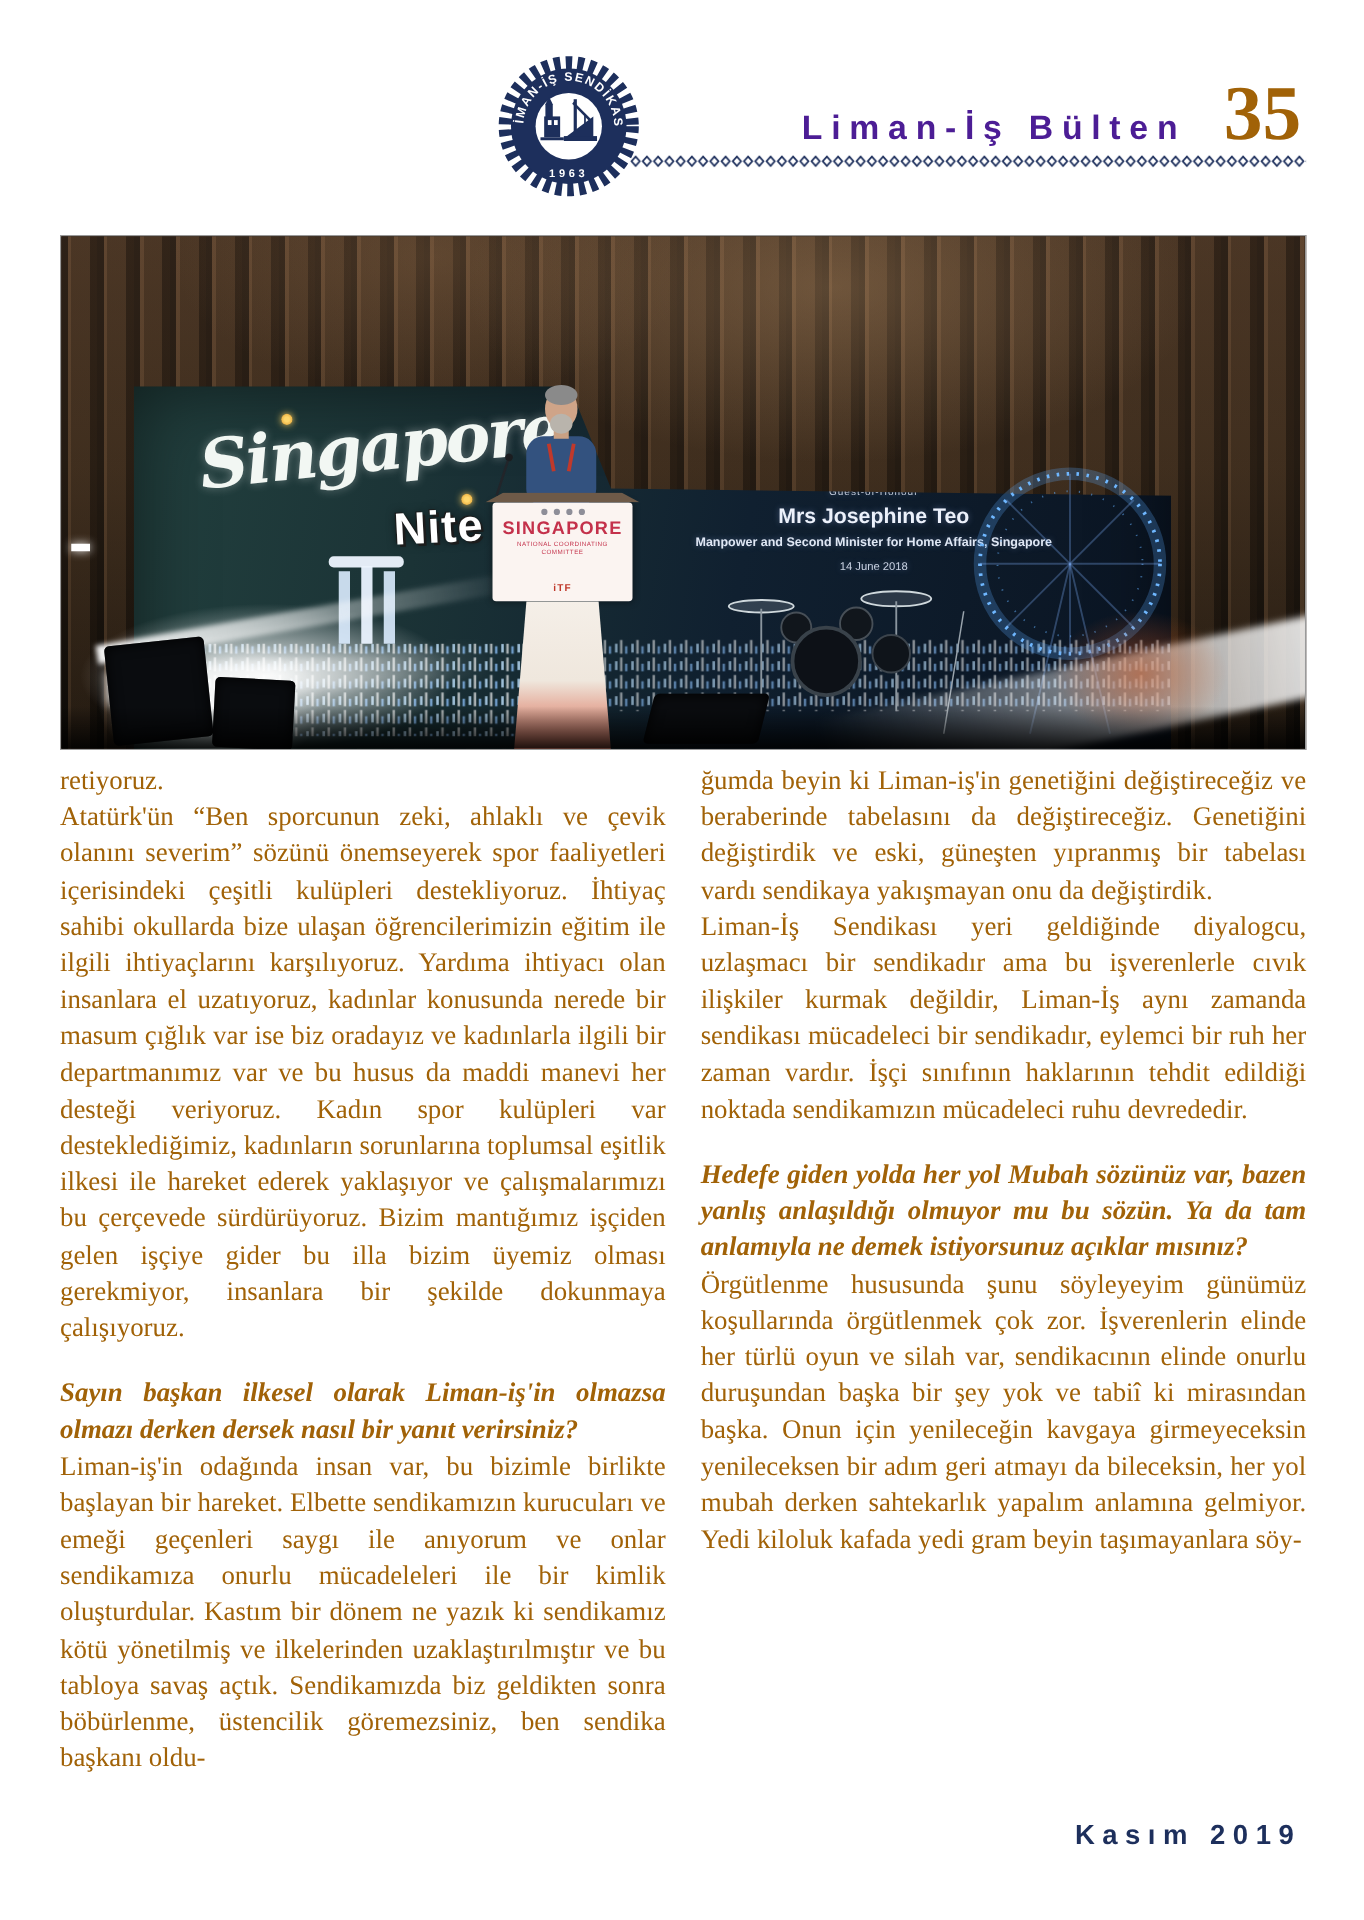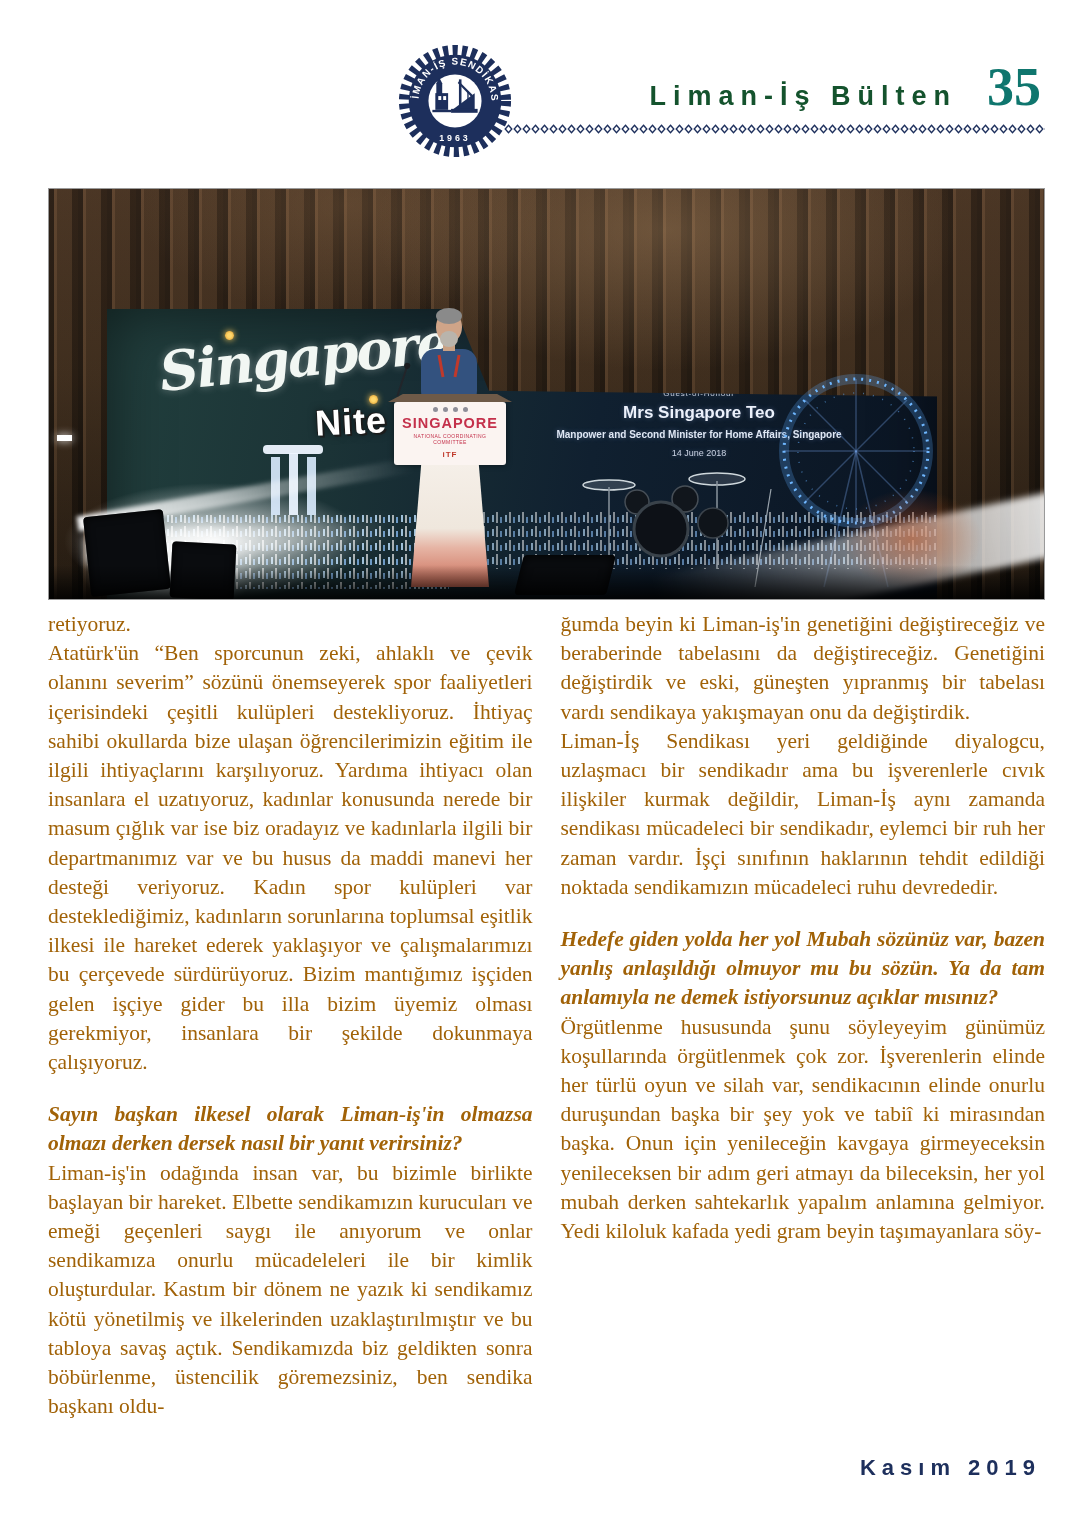--- a/index.html
+++ b/index.html
@@ -3,23 +3,23 @@
 <meta charset="utf-8">
 <style>
   * { box-sizing: border-box; margin: 0; padding: 0; }
   body { background: #ffffff; font-family: "Liberation Serif", serif; }
   .page { position: relative; width: 1091px; height: 1536px; background: #fff; overflow: hidden; margin: 0 auto; }
 
   
   .logo { position: absolute; left: 396px; top: 42px; width: 118px; height: 118px; }
   .masthead { position: absolute; right: 50px; top: 60px; display: flex; align-items: baseline; gap: 30px; }
   .brand { font-family: "Liberation Sans", sans-serif; font-weight: bold; font-size: 27px;
-           letter-spacing: 7px; color: #14532d; }
-  .pageno { font-family: "Liberation Serif", serif; font-weight: bold; font-size: 54px;
-            color: #0f766e; line-height: 1; }
+           letter-spacing: 7px; color: #4c1d95; }
+  .pageno { font-family: "Liberation Serif", serif; font-weight: bold; font-size: 62px;
+            color: #a16207; line-height: 1; }
   .chain { position: absolute; left: 504px; top: 124px; }
 
   
   .photo { position: absolute; left: 48px; top: 188px; width: 997px; height: 412px;
            overflow: hidden; border: 1px solid #9a9a9a; background: #241b13; }
   .photo > div, .photo > svg { position: absolute; }
   .wood { inset: 0;
     background:
       radial-gradient(420px 200px at 62% 10%, rgba(200,160,115,.30), rgba(0,0,0,0) 70%),
       radial-gradient(300px 160px at 30% 4%, rgba(170,130,90,.22), rgba(0,0,0,0) 70%),
@@ -73,21 +73,21 @@
   .podium { left: 345px; top: 205px; width: 112px; }
   .podium-top { height: 8px; margin: 0 -6px 0 -6px; background: #6e5a48;
     clip-path: polygon(12% 0, 88% 0, 100% 100%, 0 100%); }
   .podium-sign { background: #fbf4f1; border-radius: 3px; padding: 5px 4px 6px;
     box-shadow: 0 0 6px rgba(0,0,0,.45); text-align: center;
     font-family: "Liberation Sans", sans-serif; }
   .sign-logos { display: flex; justify-content: center; gap: 5px; margin-bottom: 3px; }
   .sign-logos i { width: 5px; height: 5px; border-radius: 50%; background: #8e8e98; }
   .sign-title { color: #c4314b; font-weight: bold; font-size: 14.5px; letter-spacing: 1px; }
   .sign-sub { color: #c4314b; font-size: 5px; letter-spacing: .4px; margin-top: 2px; }
-  .sign-itf { color: #c0392b; font-size: 8px; font-weight: bold; margin-top: 5px; letter-spacing: 1px; }
+  .sign-itf { color: #c0392b; font-size: 8px; font-weight: bold; margin-top: 21px; letter-spacing: 1px; }
   .podium-col { margin: 0 auto; width: 78px; height: 122px;
     clip-path: polygon(13% 0, 87% 0, 100% 100%, 0 100%);
     background: linear-gradient(180deg, #f5efe8 0%, #efe7dd 52%, #e6b4a4 68%, #c96a55 100%); }
   .mic { left: 352px; top: 178px; width: 2px; height: 30px; background: #22252a; transform: rotate(18deg); }
   .mic::after { content: ""; position: absolute; top: -5px; left: -2px; width: 6px; height: 6px;
     border-radius: 50%; background: #1b1d20; }
 
   .speaker { background: #0a0c0f; border-radius: 4px; box-shadow: inset 0 0 10px #000; }
   .s1 { left: 38px; bottom: 6px; width: 80px; height: 80px; transform: rotate(-6deg); }
   .s2 { left: 122px; bottom: 0; width: 64px; height: 56px; transform: rotate(3deg); }
@@ -164,21 +164,21 @@
       <div class="organized">Organized by:</div>
       <div class="sponsor-row">
         <span class="sp gold"></span>
           <span class="sp"></span>
           <span class="sp"></span>
           <span class="sp"></span>
           <span class="sp"></span>
       </div>
       <div class="guest">
         <div class="g-label">Guest-of-Honour</div>
-        <div class="g-name">Mrs Singapore Teo</div>
+        <div class="g-name">Mrs Josephine Teo</div>
         <div class="g-title">Manpower and Second Minister for Home Affairs, Singapore</div>
         <div class="g-date">14 June 2018</div>
       </div>
     </div>
 
     <svg class="art" width="997" height="412" viewBox="0 0 997 412">
       <defs>
         <pattern id="city" width="13" height="14" patternUnits="userSpaceOnUse">
           <rect x="1" y="4" width="2" height="7" fill="#bfe3ff" opacity="0.9"></rect>
           <rect x="5" y="1" width="2" height="11" fill="#ffffff" opacity="0.7"></rect>

